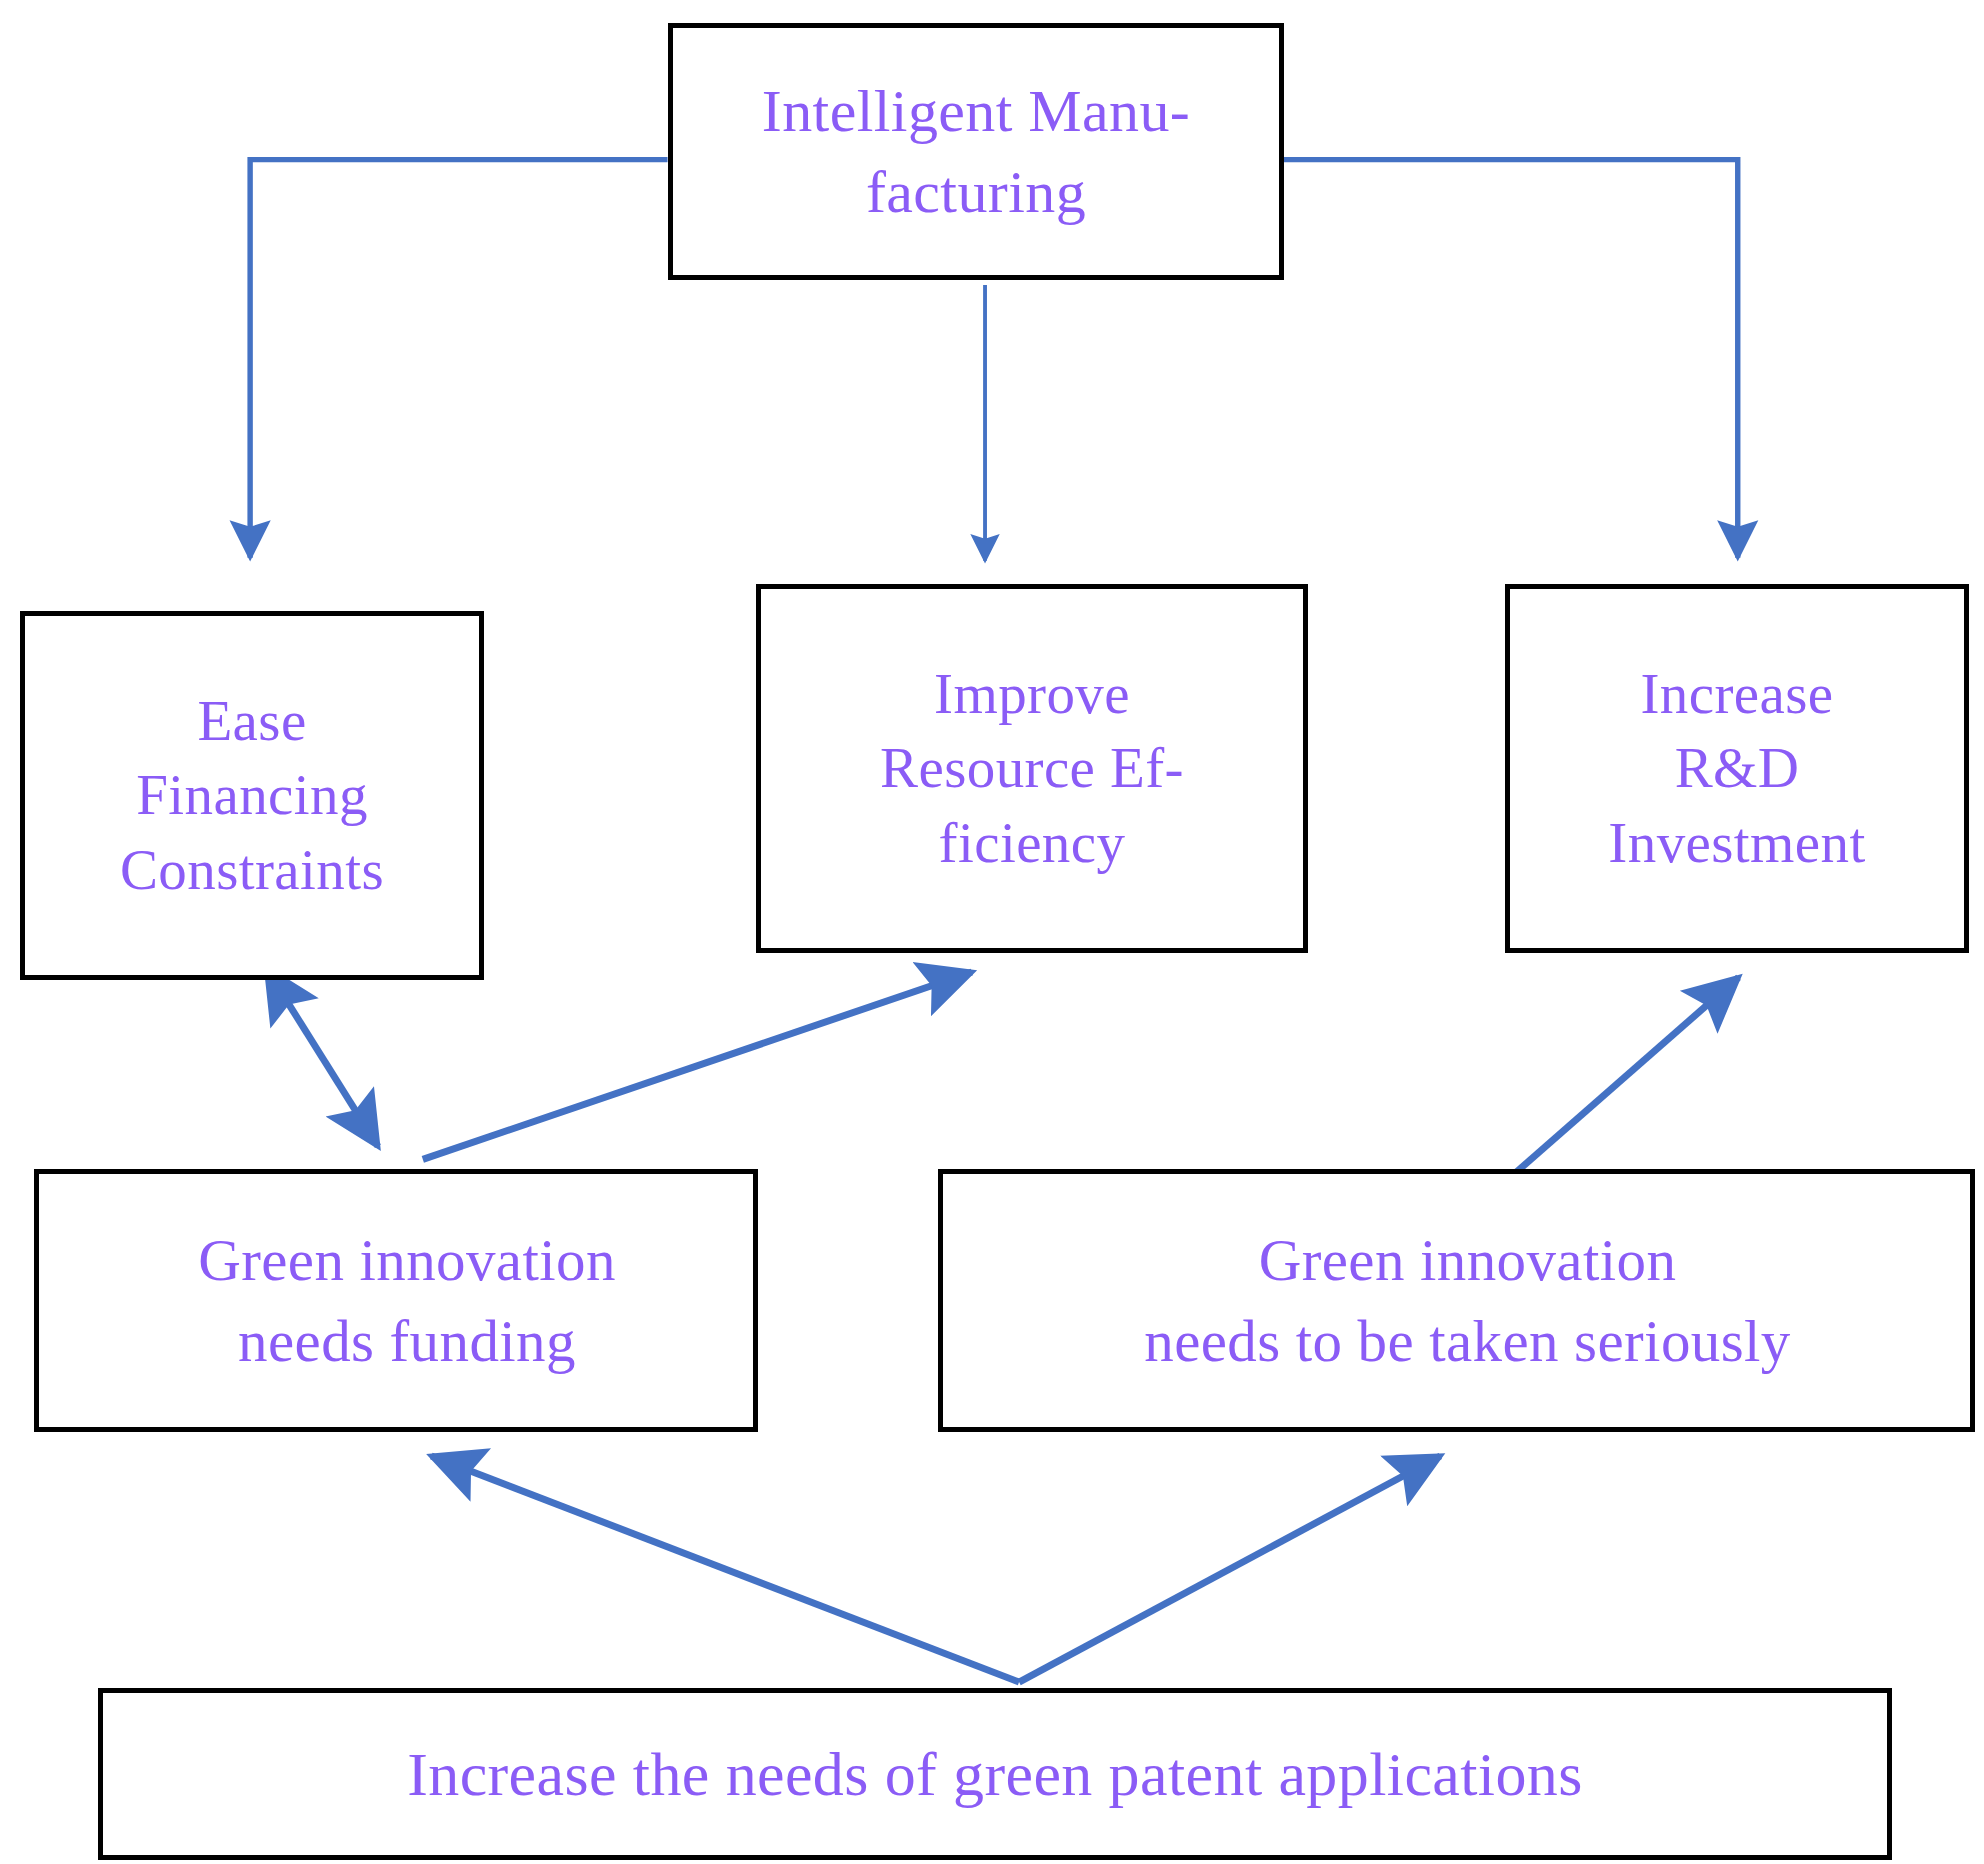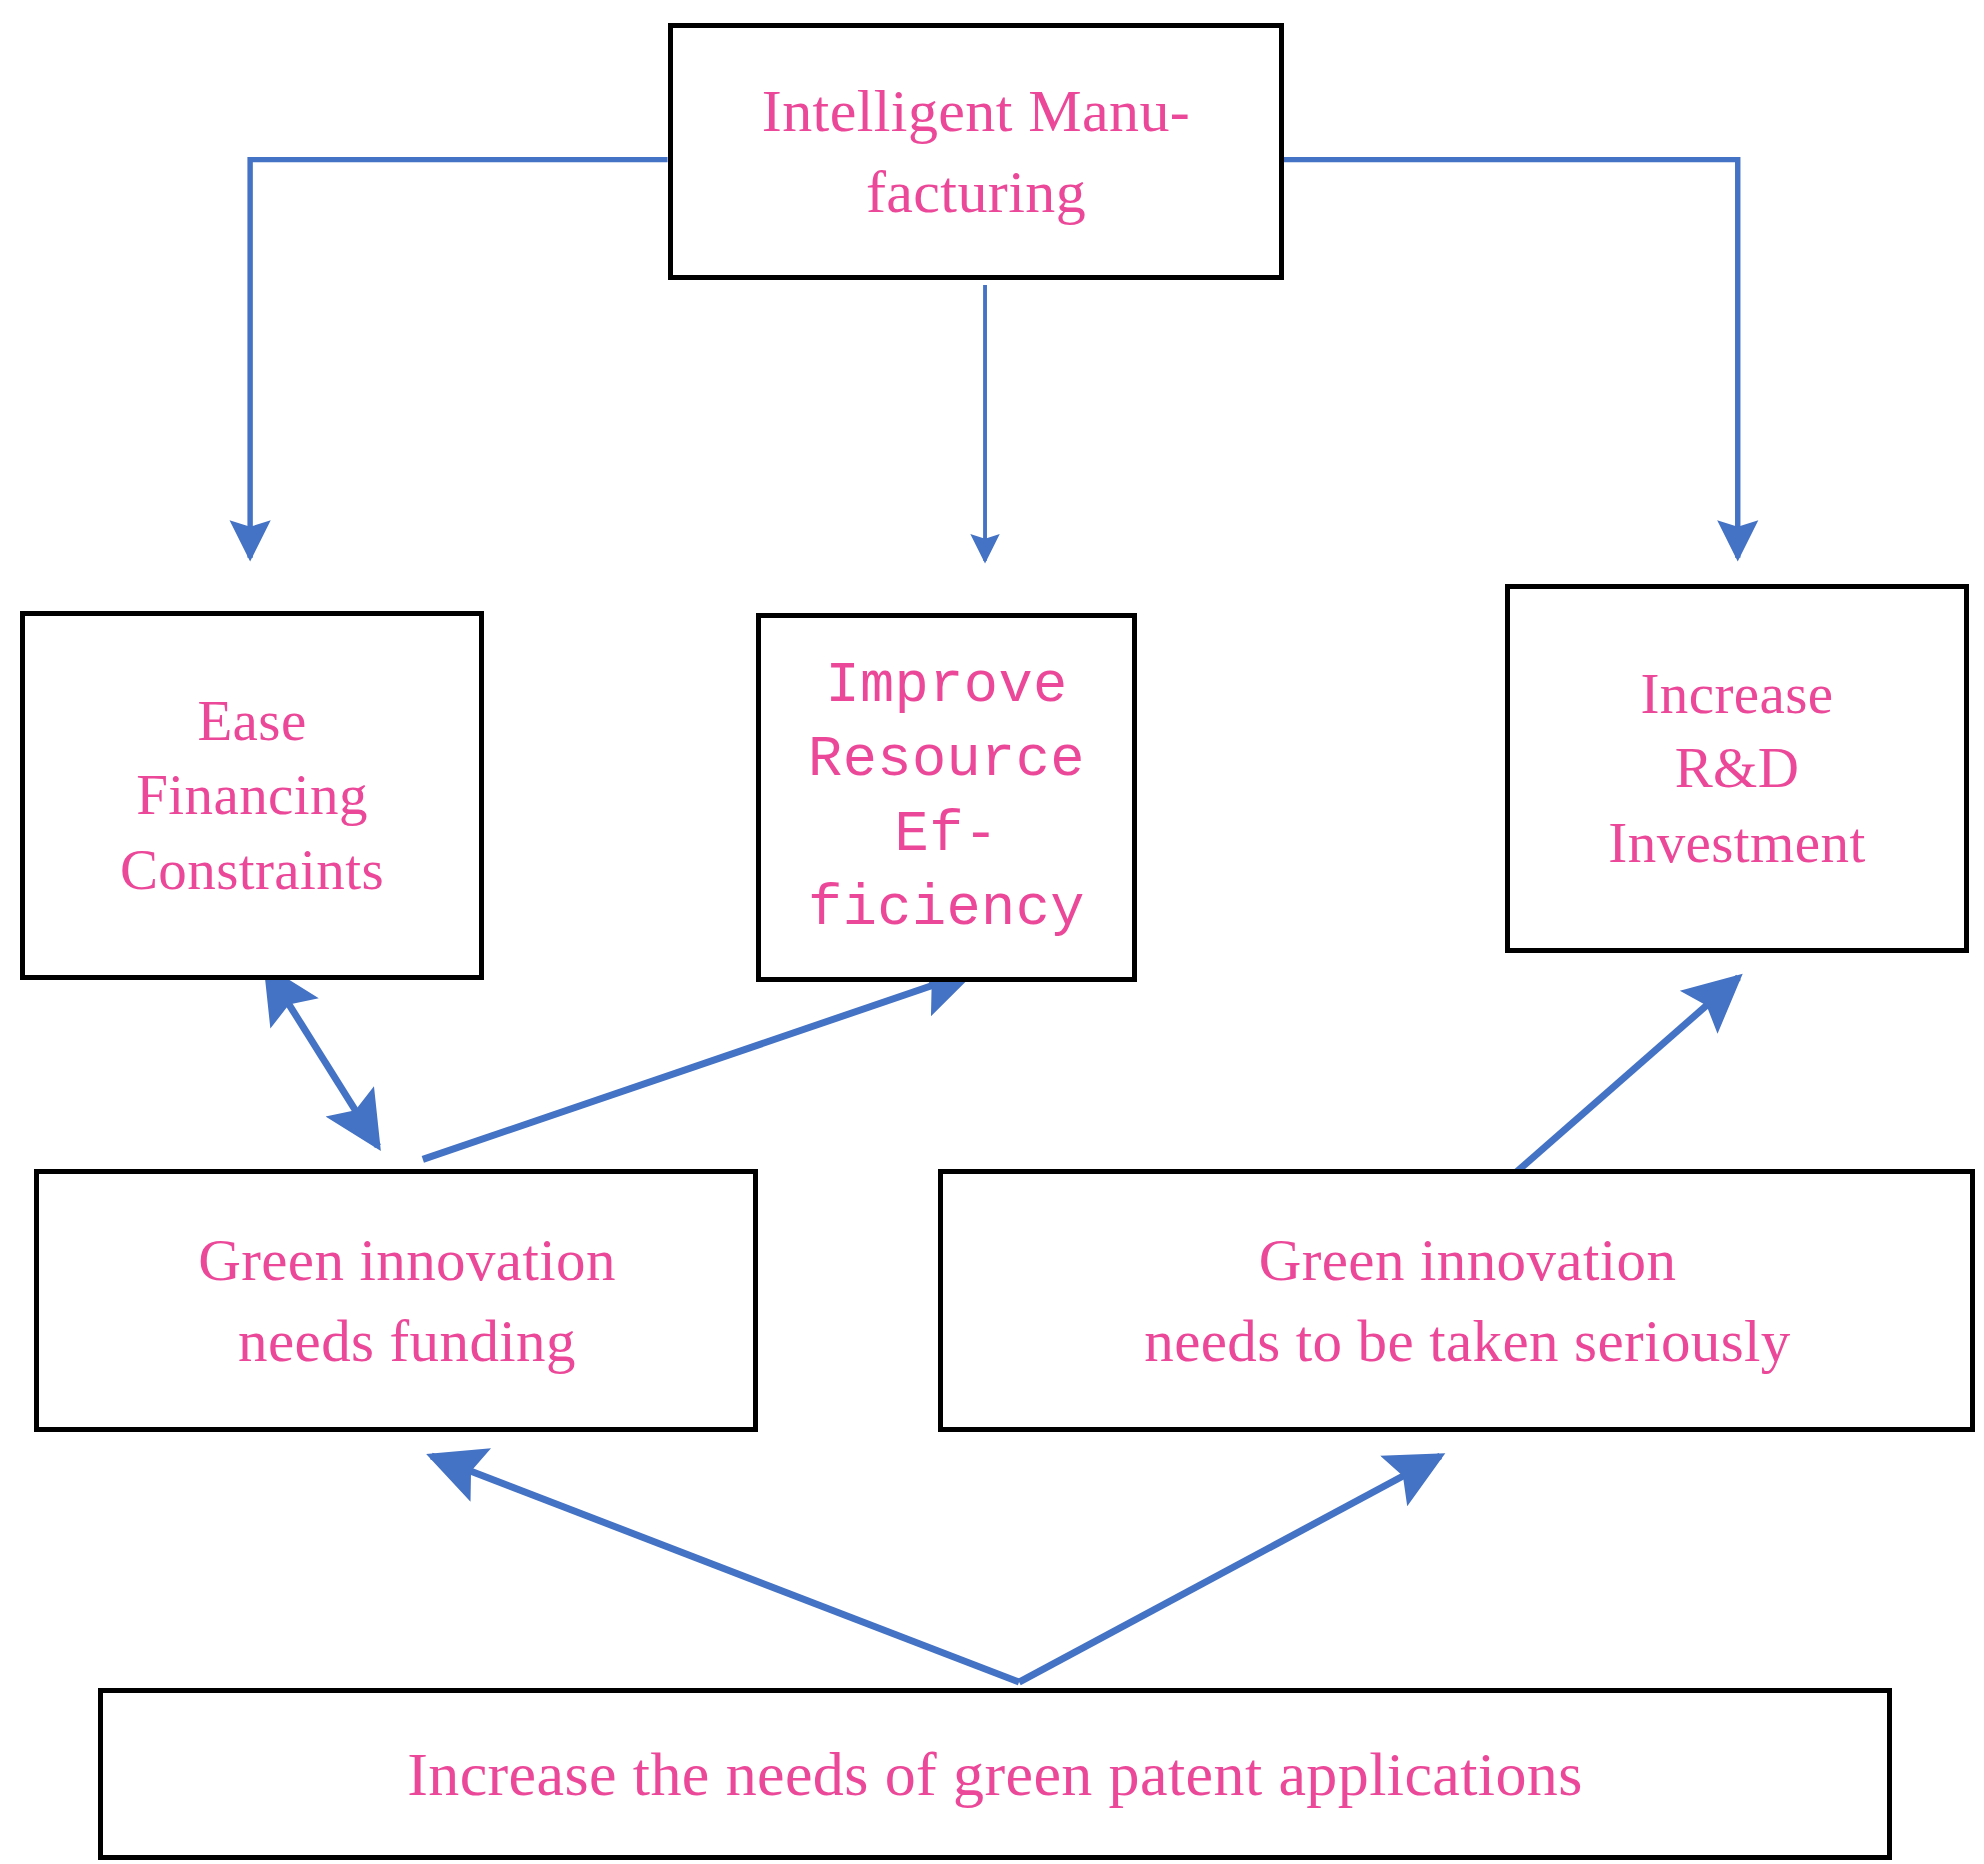--- a/index.html
+++ b/index.html
@@ -8,35 +8,35 @@
   #canvas{position:absolute;left:0;top:0;width:1984px;height:1865px;}
   .node{
     position:absolute;
     border:5.4px solid #000000;
     background:#ffffff;
     box-sizing:border-box;
     display:flex;
     align-items:center;
     justify-content:center;
     text-align:center;
-    color:#ec4899;
+    color:#8b5cf6;
     z-index:3;
   }
   .node .label{
     display:block;
     width:100%;
     white-space:pre-line;
     font-size:56px;
     line-height:1.33;
     letter-spacing:0.4px;
   }
   #n-im   {left:668px; top:23px;   width:616px; height:257px;}
   #n-im .label{font-size:60px;line-height:1.34;}
   #n-ease {left:20px;  top:582px;  width:464px; height:369px;margin-top:29px;}
-  #n-res  {left:756px; top:613px;  width:381px; height:369px;font-family:Liberation Mono, monospace;}
+  #n-res  {left:756px; top:584px;  width:552px; height:369px;}
   #n-rd   {left:1505px;top:584px;  width:464px; height:369px;}
   #n-fund {left:34px;  top:1169px; width:724px; height:263px;}
   #n-ser  {left:938px;top:1169px; width:1037px;height:263px;}
   #n-pat  {left:98px; top:1688px; width:1794px;height:172px;}
   #n-pat .label{font-size:62px;}
   #n-ease .label,#n-res .label,#n-rd .label{font-size:57px;line-height:1.30;}
   #n-fund .label,#n-ser .label{font-size:59px;line-height:1.36;padding-left:22px;}
   svg#edges{position:absolute;left:0;top:0;width:1984px;height:1865px;z-index:1;}
 </style>
 </head>

